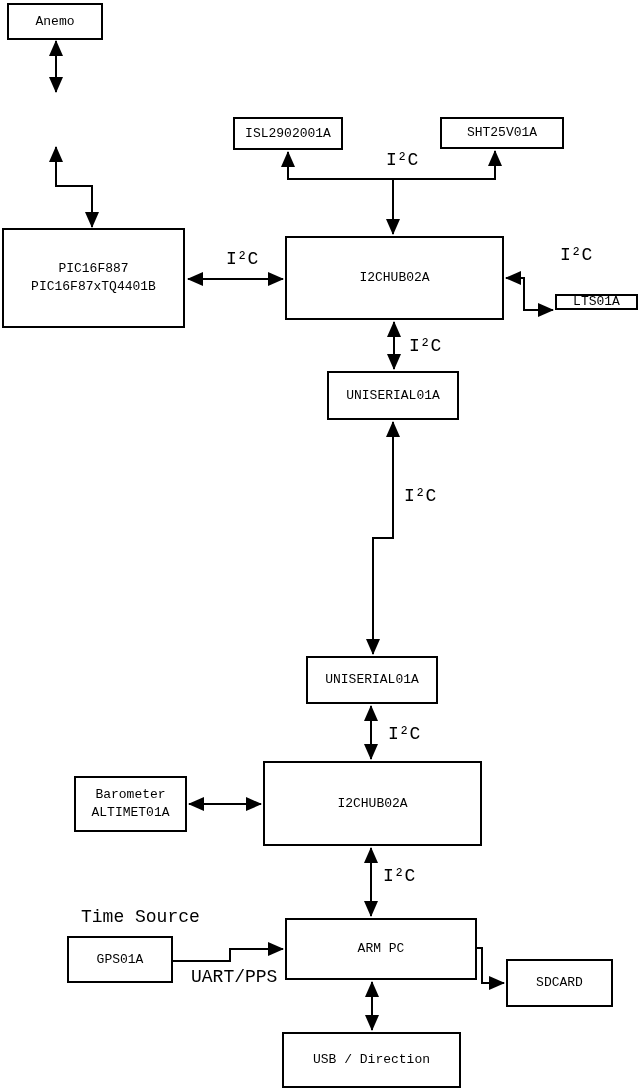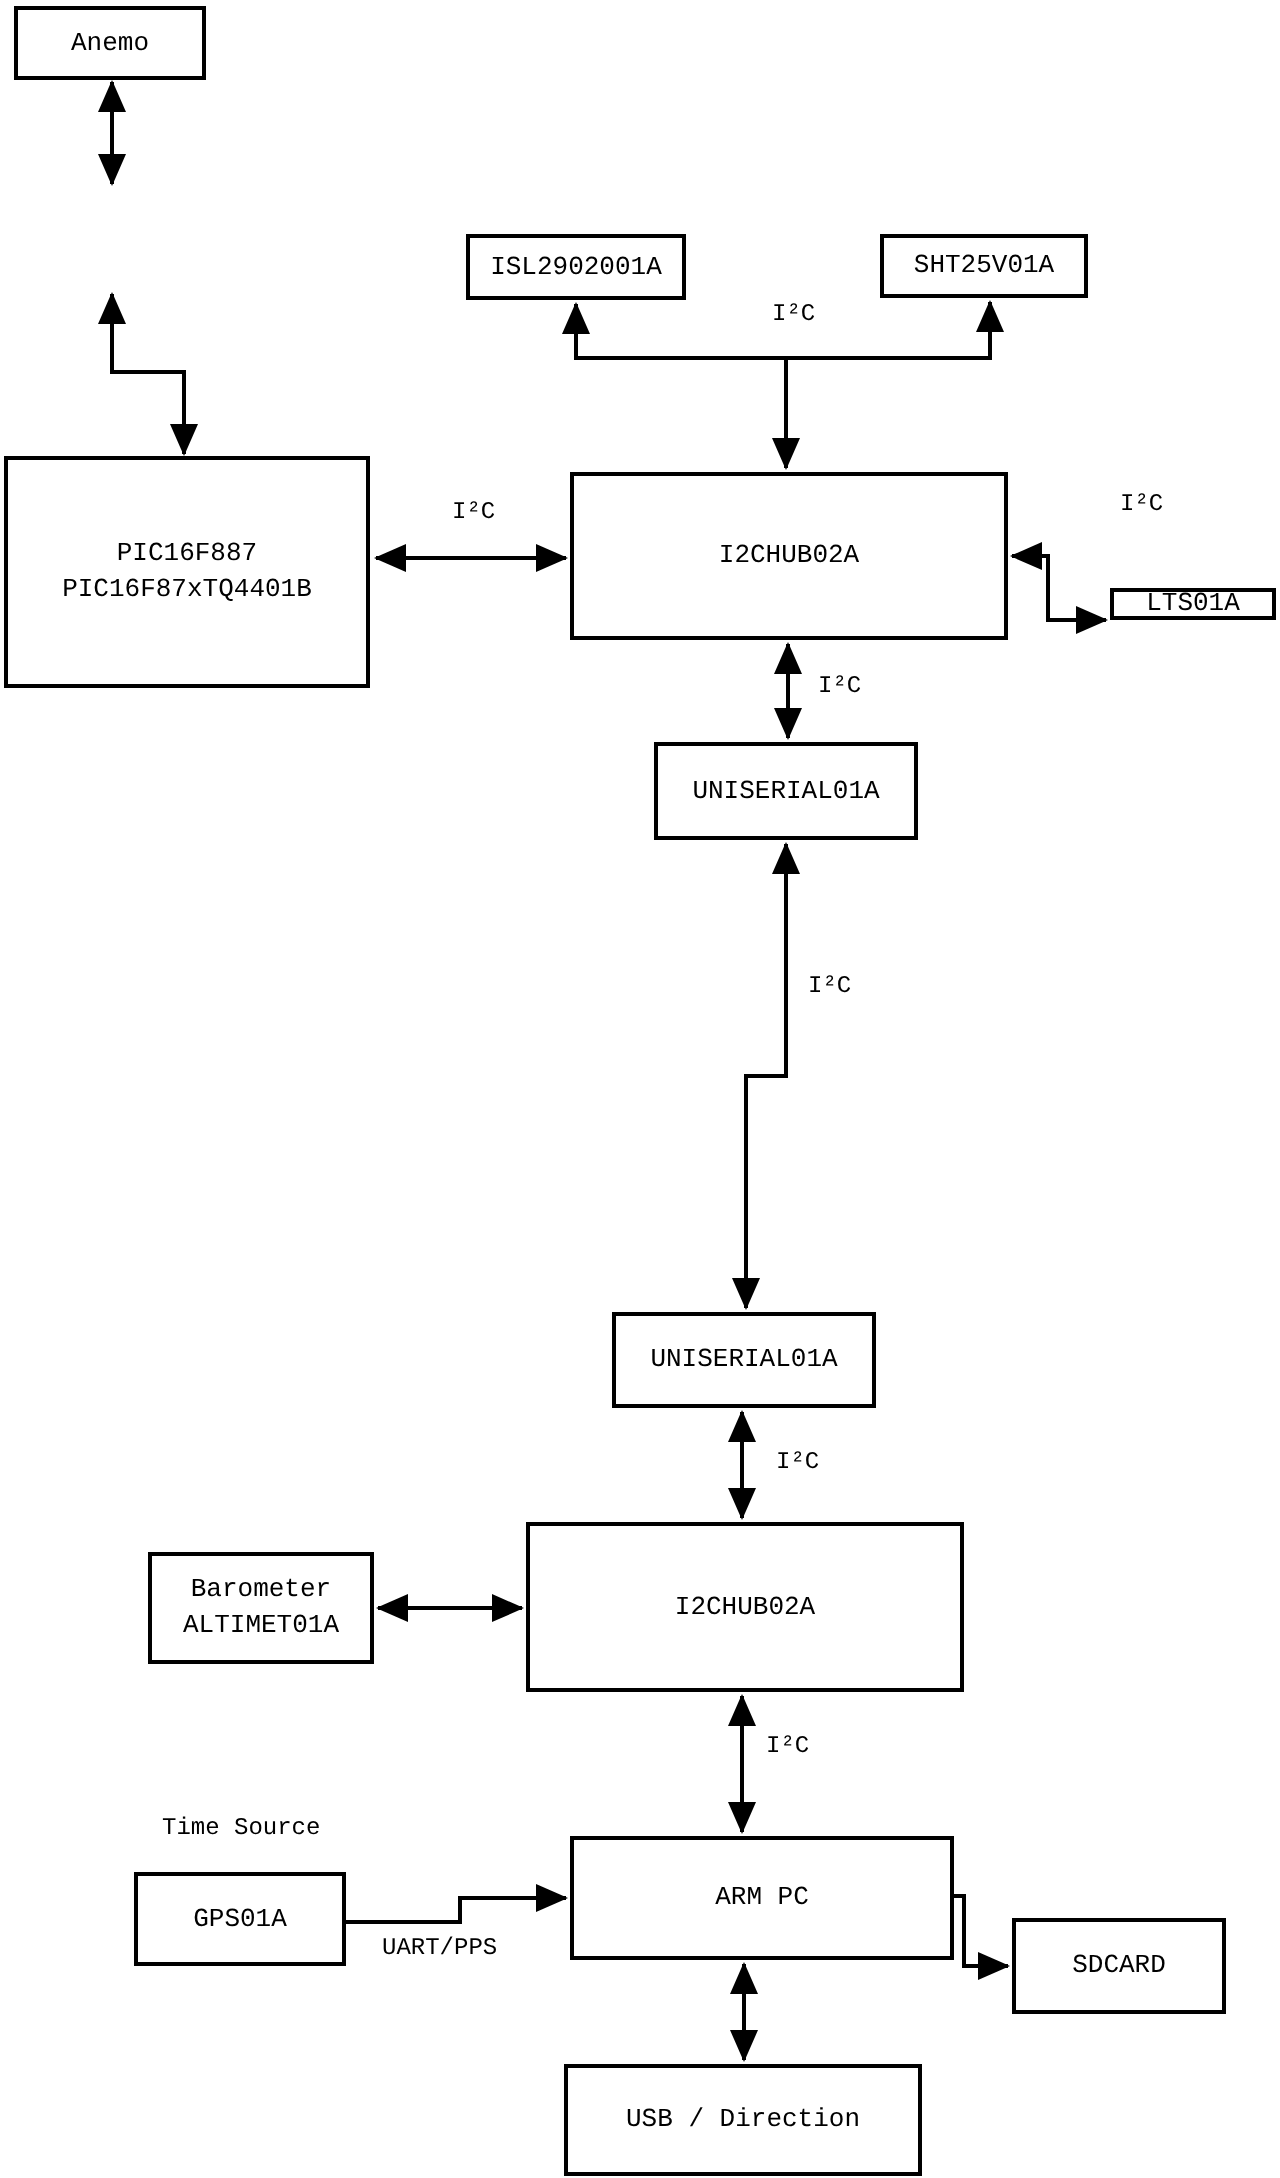--- a/index.html
+++ b/index.html
@@ -31,21 +31,21 @@
     display: flex;
     align-items: center;
     justify-content: center;
     text-align: center;
     font-size: 13px;
     line-height: 1.35;
     white-space: pre-line;
   }
   .lbl {
     position: absolute;
-    font-size: 12px;
+    font-size: 18px;
     line-height: 1.2;
     white-space: nowrap;
   }
 </style>
 </head>
 <body>
 
 <div class="canvas">
 
   <svg class="wires" viewBox="0 0 640 1089">
@@ -70,26 +70,26 @@
       <path d="M 371 848 V 916" marker-start="url(#arrow)" marker-end="url(#arrow)"></path>
       <path d="M 173 961 H 230 V 949 H 283" marker-end="url(#arrow)"></path>
       <path d="M 461 948 H 482 V 983 H 504" marker-start="url(#arrow)" marker-end="url(#arrow)"></path>
       <path d="M 372 982 V 1030" marker-start="url(#arrow)" marker-end="url(#arrow)"></path>
     </g>
   </svg>
 
   <div class="box" style="left:7px; top:3px; width:96px; height:37px;">Anemo</div>
 
 
-  <div class="box" style="left:2px; top:228px; width:183px; height:116px;">PIC16F887
+  <div class="box" style="left:2px; top:228px; width:183px; height:100px;">PIC16F887
 PIC16F87xTQ4401B</div>
 
   <div class="box" style="left:233px; top:117px; width:110px; height:33px;text-align:right;">ISL2902001A</div>
 
-  <div class="box" style="left:440px; top:117px; width:104px; height:32px;">SHT25V01A</div>
+  <div class="box" style="left:440px; top:117px; width:124px; height:32px;">SHT25V01A</div>
 
   <div class="box" style="left:285px; top:236px; width:219px; height:84px;">I2CHUB02A</div>
 
   <div class="box" style="left:555px; top:294px; width:83px; height:16px;">LTS01A</div>
 
   <div class="box" style="left:327px; top:371px; width:132px; height:49px;">UNISERIAL01A</div>
 
   <div class="box" style="left:306px; top:656px; width:132px; height:48px;">UNISERIAL01A</div>
 
   <div class="box" style="left:74px; top:776px; width:113px; height:56px;">Barometer

